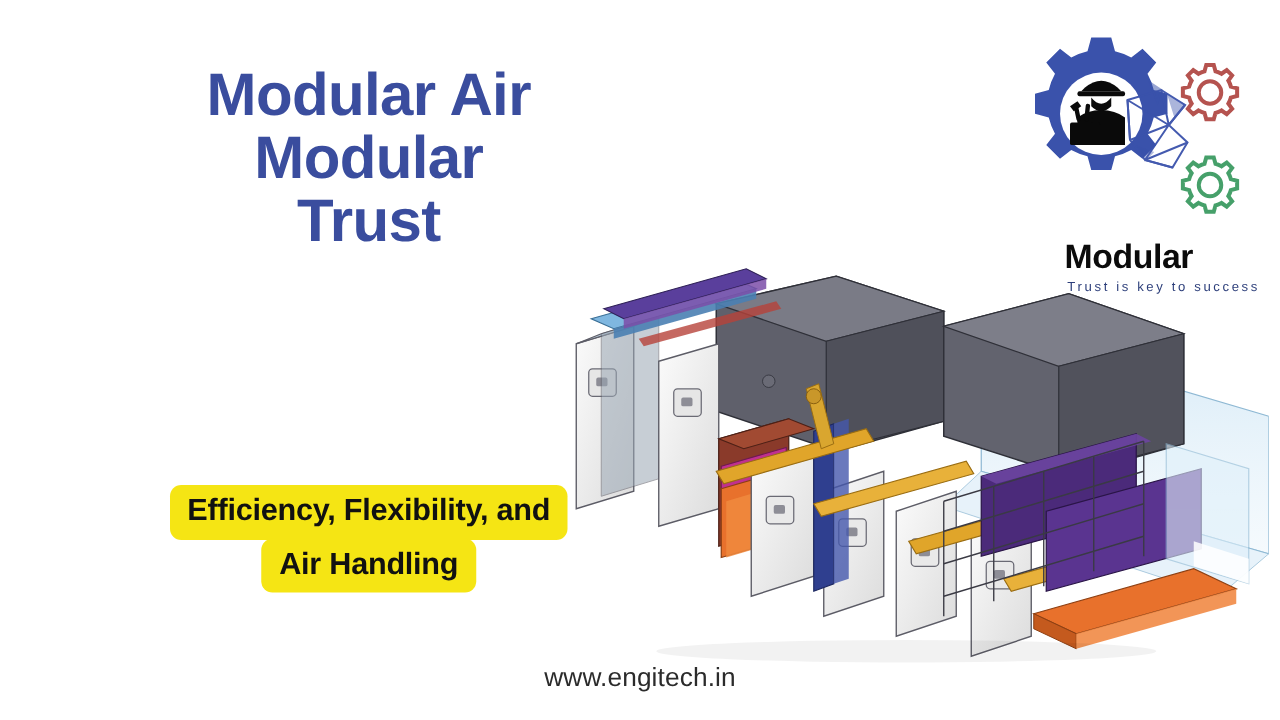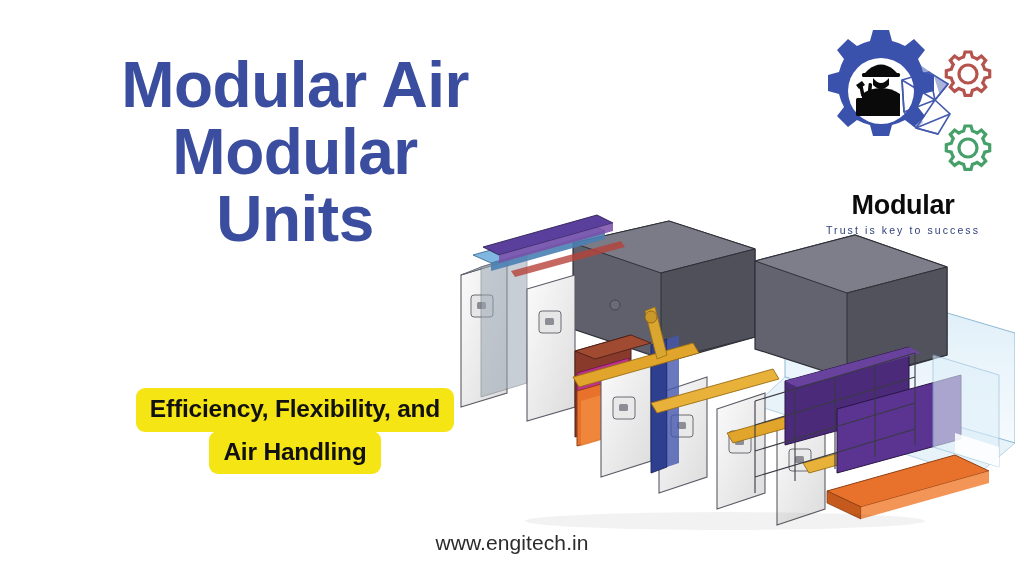--- a/index.html
+++ b/index.html
@@ -21,21 +21,21 @@
 
   
   .headline {
     position: absolute;
     left: 60px;
     top: 52px;
     width: 470px;
     text-align: center;
     color: #3a4d9e;
     font-weight: bold;
-    font-size: 64px;
+    font-size: 48px;
     line-height: 1.05;
     letter-spacing: -0.5px;
   }
   .headline .hl-line { display: block; white-space: nowrap; }
 
   
   .subtitle {
     position: absolute;
     left: 60px;
     top: 388px;
@@ -99,21 +99,21 @@
     font-size: 27px;
     color: #0b0b0b;
     letter-spacing: -0.3px;
     line-height: 1;
   }
   .logo-tagline {
     position: absolute;
     left: 0;
     top: 203px;
     width: 210px;
-    text-align: center;
+    text-align: right;
     font-size: 10.5px;
     color: #2c3e7a;
     letter-spacing: 2.1px;
     line-height: 1;
     white-space: nowrap;
   }
 
   
   .render {
     position: absolute;
@@ -125,21 +125,21 @@
   .render svg { display: block; width: 100%; height: 100%; }
 </style>
 </head>
 <body>
 
 <div id="canvas">
 
   <div class="headline">
     <span class="hl-line">Modular Air</span>
     <span class="hl-line">Modular</span>
-    <span class="hl-line">Units</span>
+    <span class="hl-line">Trust</span>
   </div>
 
   <div class="subtitle">
     <span class="sub-line">
       <span class="sub-chip">Efficiency, Flexibility, and</span>
     </span>
     <span class="sub-line">
       <span class="sub-chip">Air Handling</span>
     </span>
   </div>

